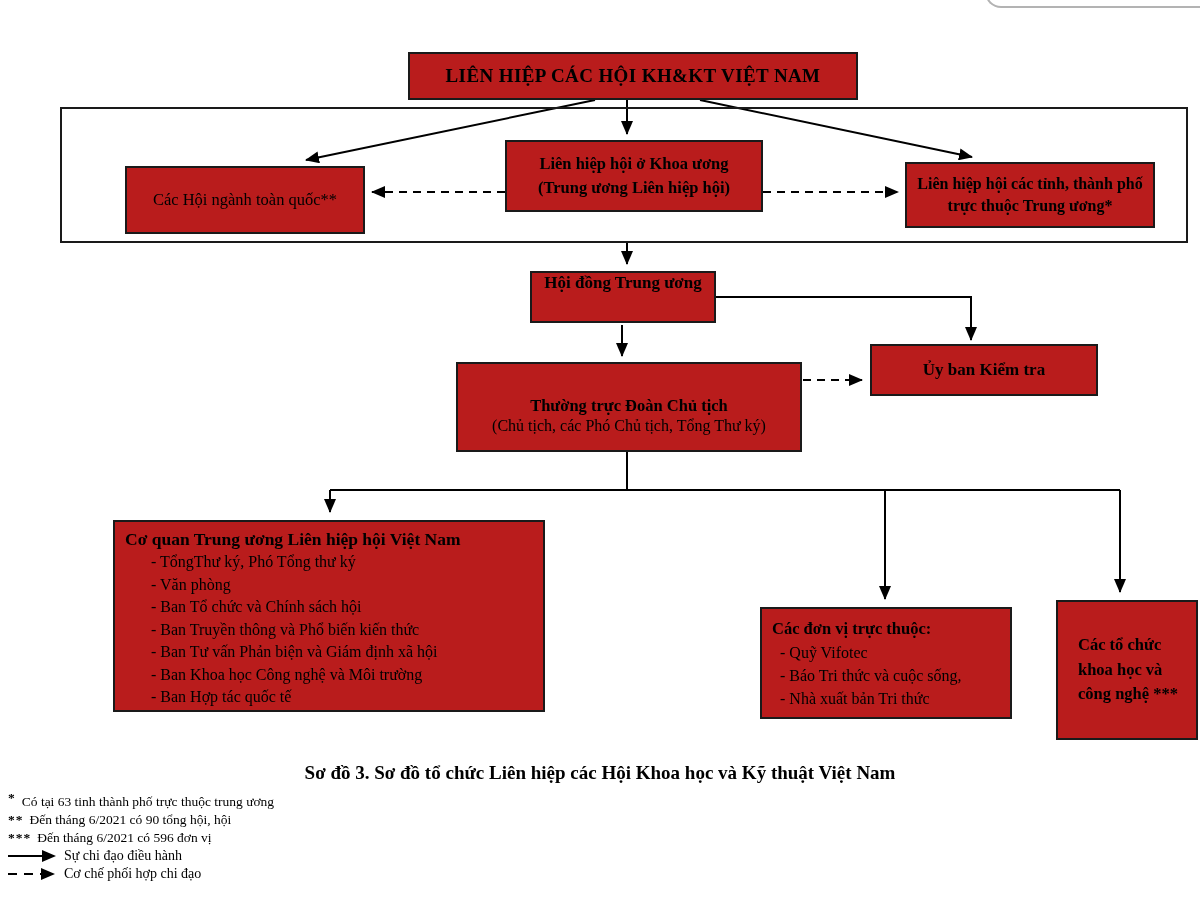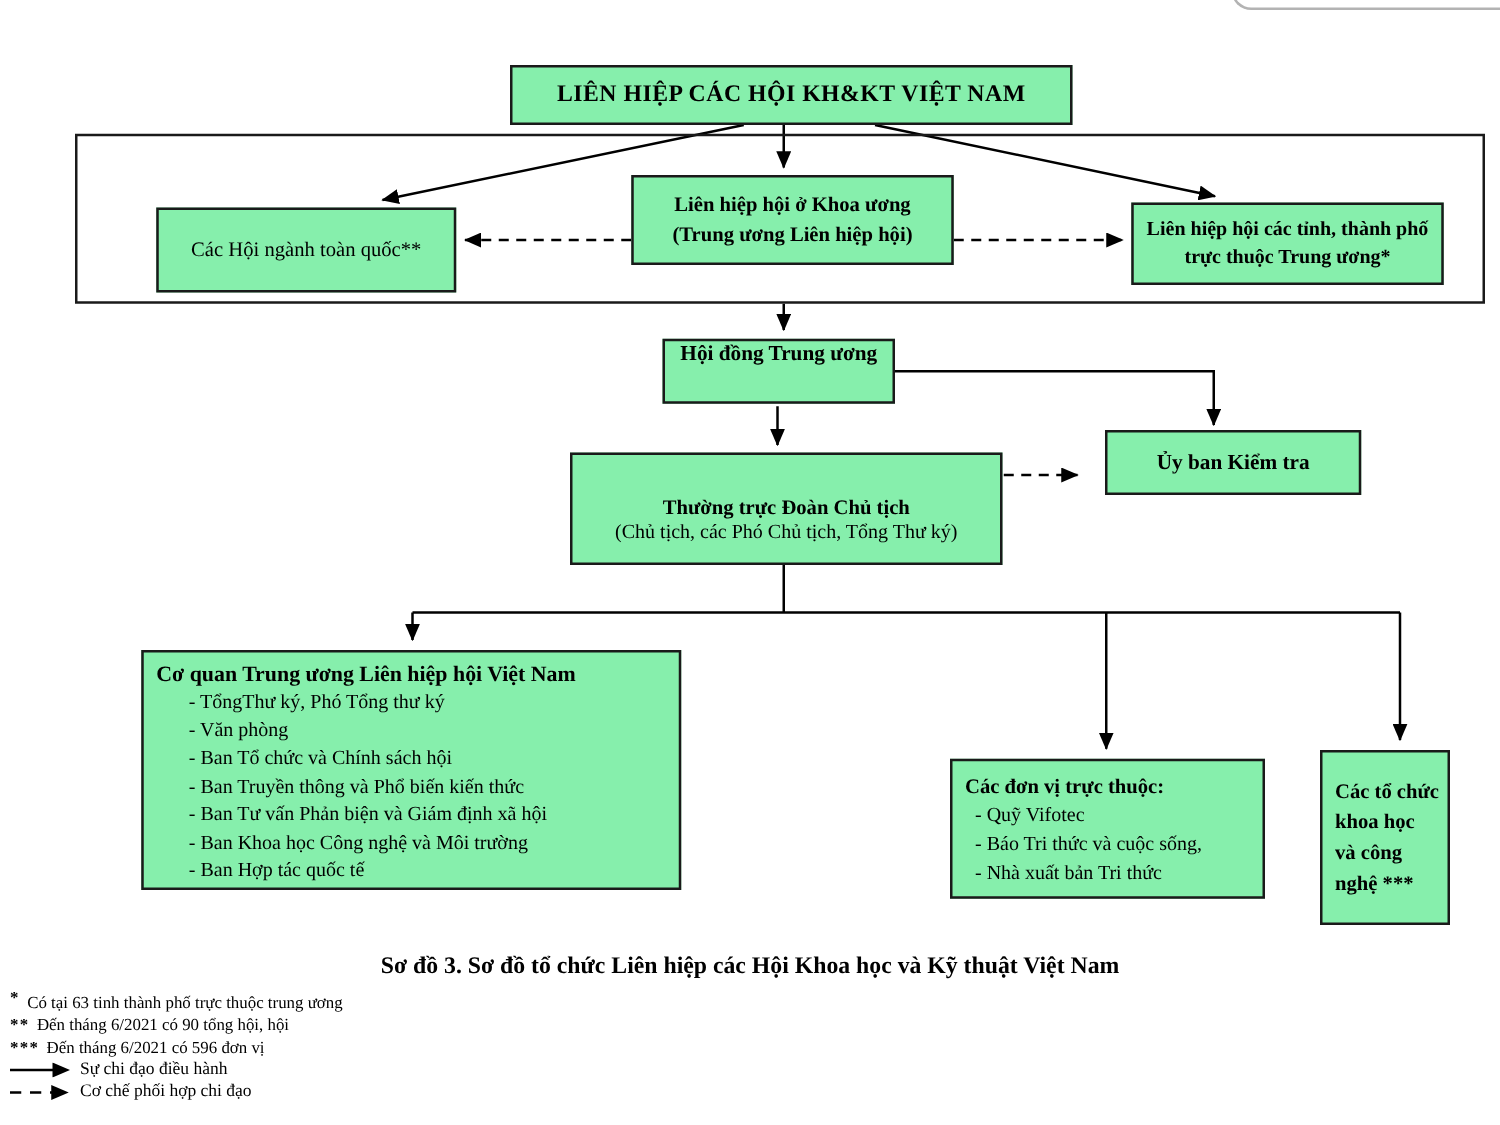--- a/index.html
+++ b/index.html
@@ -6,52 +6,52 @@
   #page{
     position:relative;width:1200px;height:900px;background:#ffffff;
     overflow:hidden;
     font-family:"Liberation Serif","DejaVu Serif",serif;
     color:#000;
   }
   
   #connectors{position:absolute;left:0;top:0;z-index:1;}
   
   .box{
-    position:absolute;background:#86efac;border:2px solid #1a1a1a;
+    position:absolute;background:#b91c1c;border:2px solid #1a1a1a;
     box-sizing:border-box;z-index:2;text-align:center;
   }
   .root-box{left:408px;top:52px;width:450px;height:48px;
     font-weight:bold;font-size:19px;letter-spacing:.4px;
     display:flex;align-items:center;justify-content:center;}
   .outer-rect{left:60px;top:107px;width:1128px;height:136px;background:transparent;}
   .left-box{left:125px;top:166px;width:240px;height:68px;font-weight:normal;font-size:16.5px;
     display:flex;align-items:center;justify-content:center;}
   .mid-box{left:505px;top:140px;width:258px;height:72px;font-weight:bold;font-size:16.5px;
     display:flex;flex-direction:column;align-items:center;justify-content:center;line-height:1.45;}
   .right-box{left:905px;top:162px;width:250px;height:66px;font-weight:bold;font-size:16px;
     display:flex;align-items:center;justify-content:center;padding:2px 8px;line-height:1.4;}
   .council-box{left:530px;top:271px;width:186px;height:52px;font-weight:bold;font-size:17px;
     display:flex;justify-content:center;}
-  .uyban-box{left:870px;top:344px;width:205px;height:52px;font-weight:bold;font-size:17px;
-    display:flex;align-items:center;justify-content:center;margin-left:14px;}
+  .uyban-box{left:870px;top:344px;width:228px;height:52px;font-weight:bold;font-size:17px;
+    display:flex;align-items:center;justify-content:center;}
   .presidium-box{left:456px;top:362px;width:346px;height:90px;border-width:2.5px;padding:0;}
   .presidium-top{height:32px;line-height:32px;font-weight:bold;font-size:16.5px;
     border-bottom:2px dashed #1a1a1a;}
   .presidium-bottom{padding-top:3px;line-height:1.3;}
   .presidium-bottom .t1{font-weight:bold;font-size:16.5px;margin-top:28px;}
   .presidium-bottom .t2{font-size:16px;}
   .coquan-box{left:113px;top:520px;width:432px;height:192px;text-align:left;padding:5px 10px 4px 10px;}
   .coquan-title{font-weight:bold;font-size:17.5px;line-height:24px;}
   .coquan-item{font-size:16px;line-height:22.5px;padding-left:26px;}
   .donvi-box{left:760px;top:607px;width:252px;height:112px;text-align:left;padding:8px 10px;}
   .donvi-title{font-weight:bold;font-size:16.5px;line-height:24px;}
   .donvi-item{font-size:16px;line-height:23px;padding-left:8px;}
-  .tochuc-box{left:1056px;top:600px;width:104px;height:140px;text-align:left;
+  .tochuc-box{left:1056px;top:600px;width:142px;height:140px;text-align:left;
     font-weight:bold;font-size:16.5px;line-height:1.5;
-    display:flex;align-items:center;padding:4px 6px 4px 10px;}
+    display:flex;align-items:center;padding:4px 6px 4px 20px;}
   .caption{position:absolute;left:0;top:762px;width:1200px;text-align:center;
     font-weight:bold;font-size:19px;z-index:2;}
   
   .footnotes{position:absolute;left:8px;top:789px;z-index:2;font-size:13.5px;line-height:18px;}
   .fn-row{white-space:nowrap;}
   .fn-marker{display:inline-block;margin-right:6px;font-weight:bold;letter-spacing:1px;}
   .fn-marker.sup{vertical-align:4px;}
   .legend-row{display:flex;align-items:center;height:18px;white-space:nowrap;}
   .legend-row svg{margin-right:8px;}
   .legend-label{font-size:14px;}

